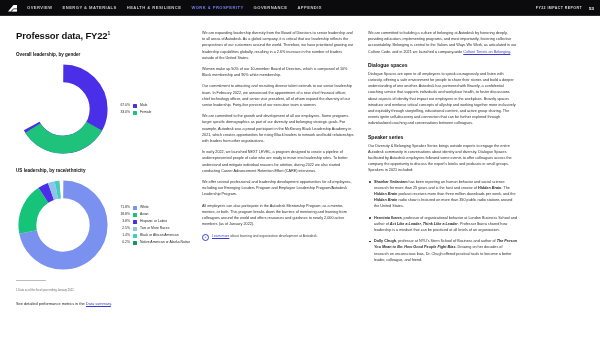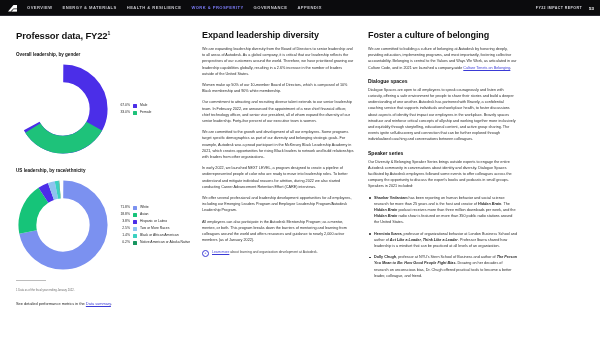--- a/index.html
+++ b/index.html
@@ -352,36 +352,34 @@
 
     <div class="footnote-rule"></div>
     <div class="footnote">1 Data as of the fiscal year ending January 2022.</div>
 
     <div class="data-summary">
       <span>See detailed performance metrics in the </span><a class="lnk" href="#">Data summary</a><span>.</span>
     </div>
   </div>
 
   <div class="col-mid">
-    <h2 class="col-title">Expand leadership diversity</h2>
     <p class="body">We are expanding leadership diversity from the Board of Directors to senior leadership and to all areas of Autodesk. As a global company, it is critical that our leadership reflects the perspectives of our customers around the world. Therefore, we have prioritized growing our leadership capabilities globally, resulting in a 2.6% increase in the number of leaders outside of the United States.</p>
     <p class="body">Women make up 50% of our 10-member Board of Directors, which is composed of 10% Black membership and 90% white membership.</p>
     <p class="body">Our commitment to attracting and recruiting diverse talent extends to our senior leadership team. In February 2022, we announced the appointment of a new chief financial officer, chief technology officer, and senior vice president, all of whom expand the diversity of our senior leadership. Forty-five percent of our executive team is women.</p>
     <p class="body">We are committed to the growth and development of all our employees. Some programs target specific demographics as part of our diversity and belonging strategic goals. For example, Autodesk was a proud participant in the McKinsey Black Leadership Academy in 2021, which creates opportunities for rising Black leaders to network and build relationships with leaders from other organizations.</p>
     <p class="body">In early 2022, we launched NEXT LEVEL, a program designed to create a pipeline of underrepresented people of color who are ready to move into leadership roles. To better understand and mitigate individual reasons for attrition, during 2022 we also started conducting Career Advancement Retention Effort (CARE) interviews.</p>
     <p class="body">We offer several professional and leadership development opportunities for all employees, including our Emerging Leaders Program and Employee Leadership Program/Autodesk Leadership Program.</p>
     <p class="body">All employees can also participate in the Autodesk Mentorship Program; as a mentor, mentee, or both. This program breaks down the barriers of mentoring and learning from colleagues around the world and offers resources and guidance to nearly 2,000 active members (as of January 2022).</p>
     <div class="learn-more">
       <span class="plus">+</span>
       <span><a class="lnk" href="#">Learn more</a><span> about learning and organization development at Autodesk.</span></span>
     </div>
   </div>
 
   <div class="col-right">
-    <h2 class="col-title">Foster a culture of belonging</h2>
     <p class="body"><span>We are committed to building a culture of belonging at Autodesk by honoring deeply, providing education, implementing programs, and most importantly, fostering collective accountability. Belonging is central to the Values and Ways We Work, as articulated in our Culture Code, and in 2021 we launched a company-wide </span><a class="lnk" href="#">Culture Tenets on Belonging</a><span>.</span></p>
 
     <h3 class="sub-head">Dialogue spaces</h3>
     <p class="body">Dialogue Spaces are open to all employees to speak courageously and listen with curiosity, offering a safe environment for people to share their stories and build a deeper understanding of one another. Autodesk has partnered with Bravely, a confidential coaching service that supports individuals and workplace health, to foster discussions about aspects of identity that impact our employees in the workplace. Bravely spaces introduce and reinforce critical concepts of allyship and working together more inclusively and equitably through storytelling, educational content, and active group sharing. The events ignite self-discovery and connection that can be further explored through individualized coaching and conversations between colleagues.</p>
 
     <h3 class="sub-head">Speaker series</h3>
     <p class="body">Our Diversity &amp; Belonging Speaker Series brings outside experts to engage the entire Autodesk community in conversations about identity and diversity. Dialogue Spaces facilitated by Autodesk employees followed some events to offer colleagues across the company the opportunity to discuss the expert's books and podcasts in small groups. Speakers in 2021 included:</p>
 
     <ul class="bullets">
       <li>

